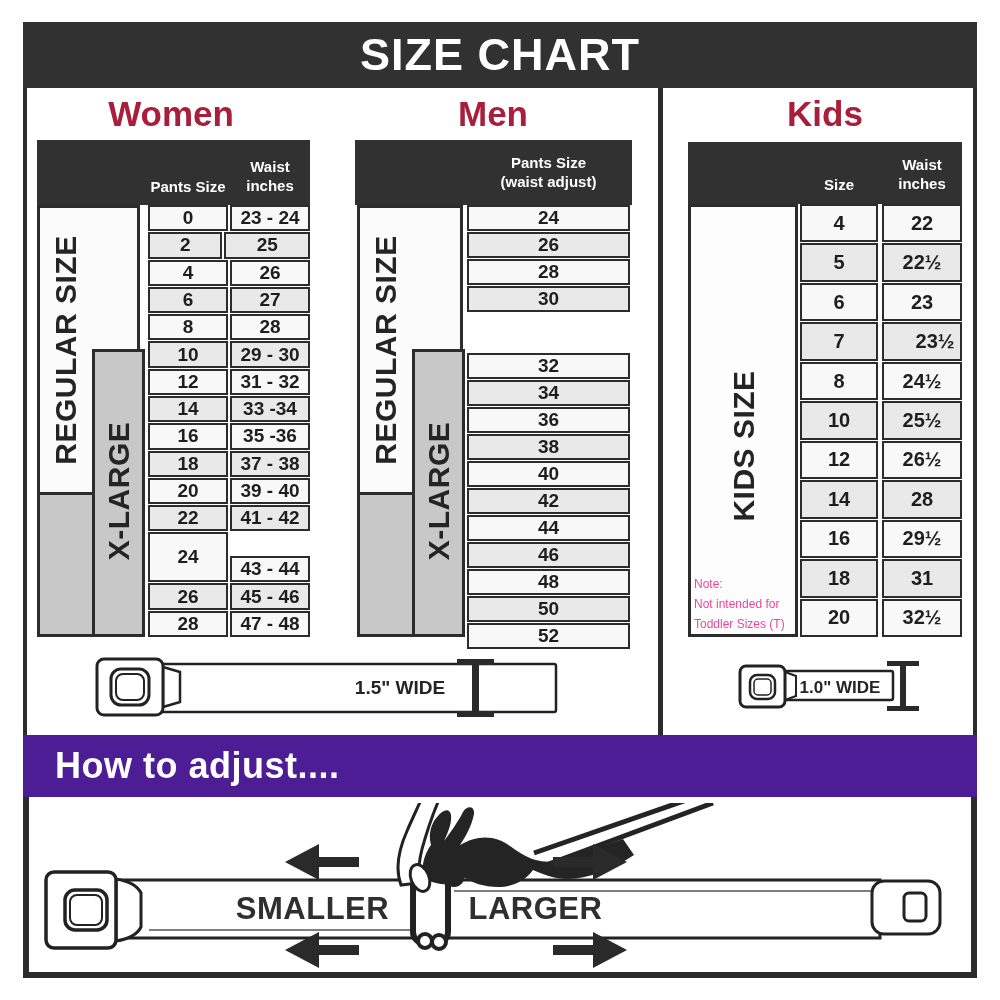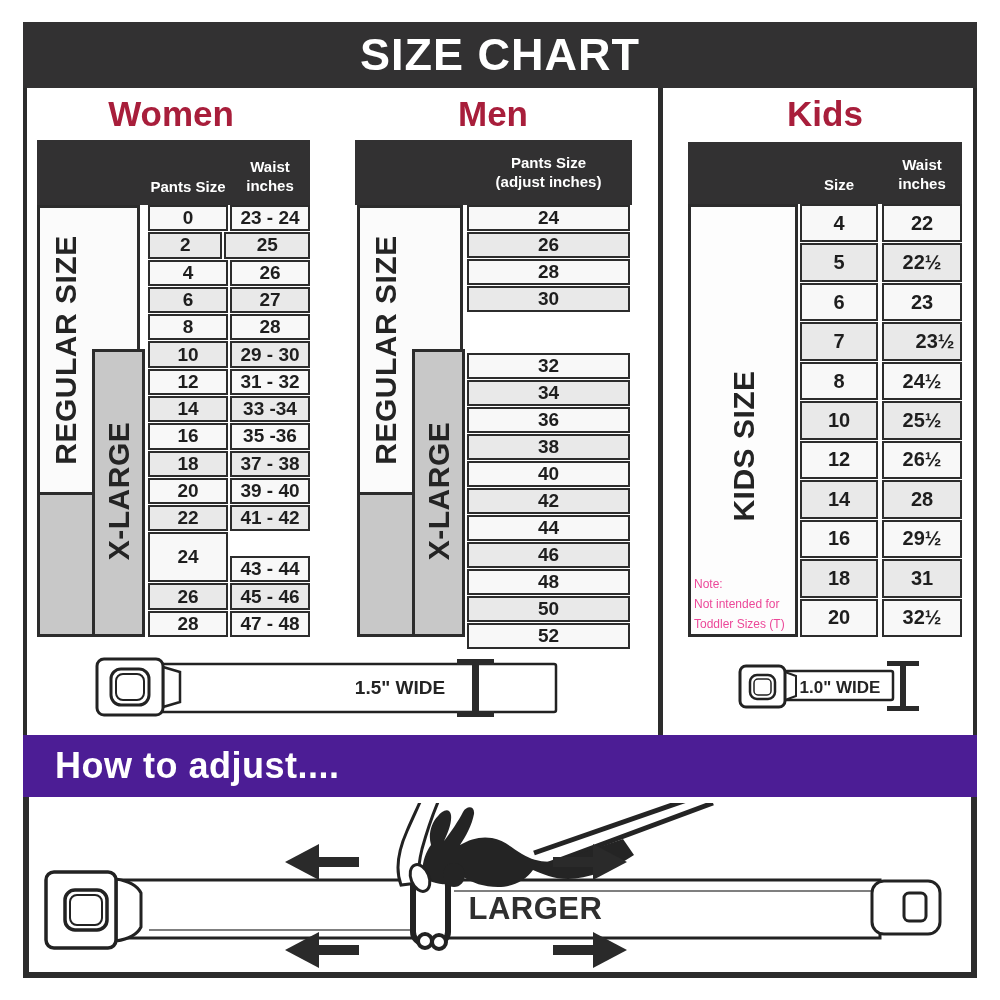--- a/index.html
+++ b/index.html
@@ -118,21 +118,21 @@
     </div>
       <div class="row">
       <div class="cell" style="width:80px;">28</div>
       <div class="cell" style="width:80px;">47 - 48</div>
     </div>
     </div>
 
   <div class="abs headband" style="left:355px;top:140px;width:277px;height:65px;"></div>
   <div class="abs thdr" style="left:467px;top:154px;width:163px;">
     <span>Pants Size</span><br>
-    <span>(adjust inches)</span>
+    <span>(waist adjust)</span>
   </div>
   <div class="abs graybox" style="left:357px;top:349px;width:108px;height:288px;"></div>
   <div class="abs whitebox" style="left:357px;top:205px;width:106px;height:290px;"></div>
   <div class="abs graybox" style="left:412px;top:349px;width:53px;height:288px;"></div>
   <div class="vlabel" style="left:386px;top:350px;">REGULAR SIZE</div>
   <div class="vlabel" style="left:439px;top:491px;">X-LARGE</div>
   <div class="abs rows" style="left:467px;top:205px;width:163px;height:432px;">
       <div class="row">
       <div class="cell" style="width:163px;">24</div>
     </div>
@@ -309,15 +309,16 @@
       <rect x="288" y="142" width="42" height="10"></rect>
         <polygon points="290,129 290,165 256,147"></polygon>
     </g>
     <g fill="#2a2a2a">
       <rect x="524" y="54" width="42" height="10"></rect>
         <polygon points="564,41 564,77 598,59"></polygon>
       <rect x="524" y="142" width="42" height="10"></rect>
         <polygon points="564,129 564,165 598,147"></polygon>
     </g>
   </svg>
+  <div class="abs adjlabel" style="left:235px;top:891px;width:155px;">SMALLER</div>
   <div class="abs adjlabel" style="left:458px;top:891px;width:155px;">LARGER</div>
 
 </div>
 
 </body></html>

